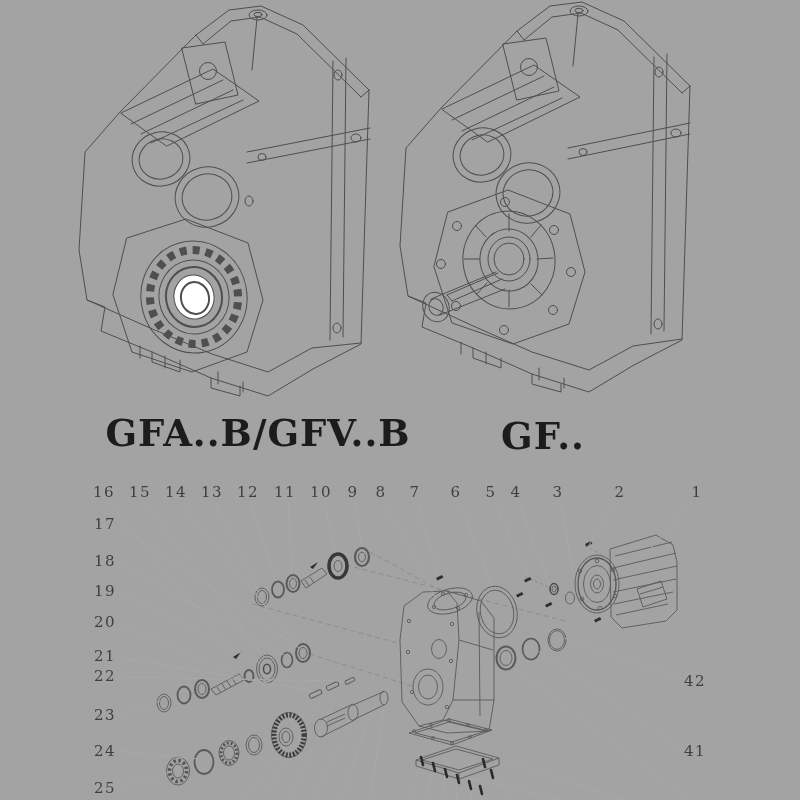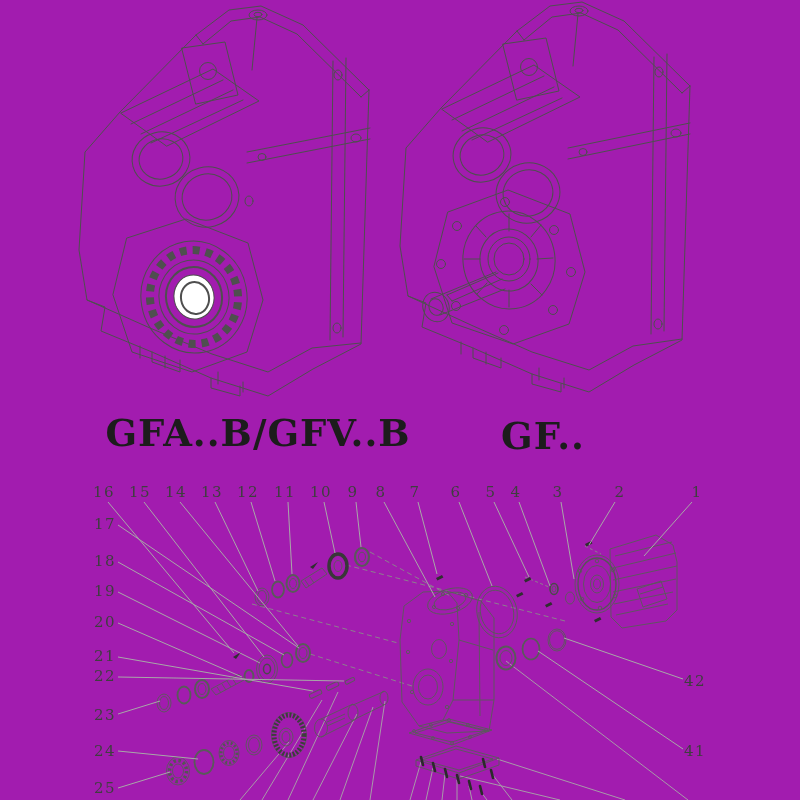--- a/index.html
+++ b/index.html
@@ -1,16 +1,16 @@
 <!DOCTYPE html>
 <html><head>
 <meta charset="utf-8">
 <style>
   html,body{margin:0;padding:0;background:#ffffff;}
-  #canvas{position:relative;width:800px;height:800px;background:#a21caf;overflow:hidden;
+  #canvas{position:relative;width:800px;height:800px;background:#a3a3a3;overflow:hidden;
           font-family:"DejaVu Serif","Liberation Serif",serif;}
   svg{display:block}
   .ln{stroke:#4f4f4f;fill:none;stroke-width:1;stroke-linejoin:round;stroke-linecap:round;}
   .ln2{stroke:#5a5a5a;fill:none;stroke-width:0.9;stroke-linejoin:round;}
   .thick{stroke-width:2;}
   .model-label{font-family:"DejaVu Serif","Liberation Serif",serif;font-weight:bold;
                font-size:37px;fill:#1c1c1c;letter-spacing:1px;}
   .callout-num{font-family:"DejaVu Serif","Liberation Serif",serif;font-size:15px;
                fill:#3f3f3f;letter-spacing:1.5px;}
   .leader{stroke:#a8a8a8;stroke-width:1;fill:none;}

